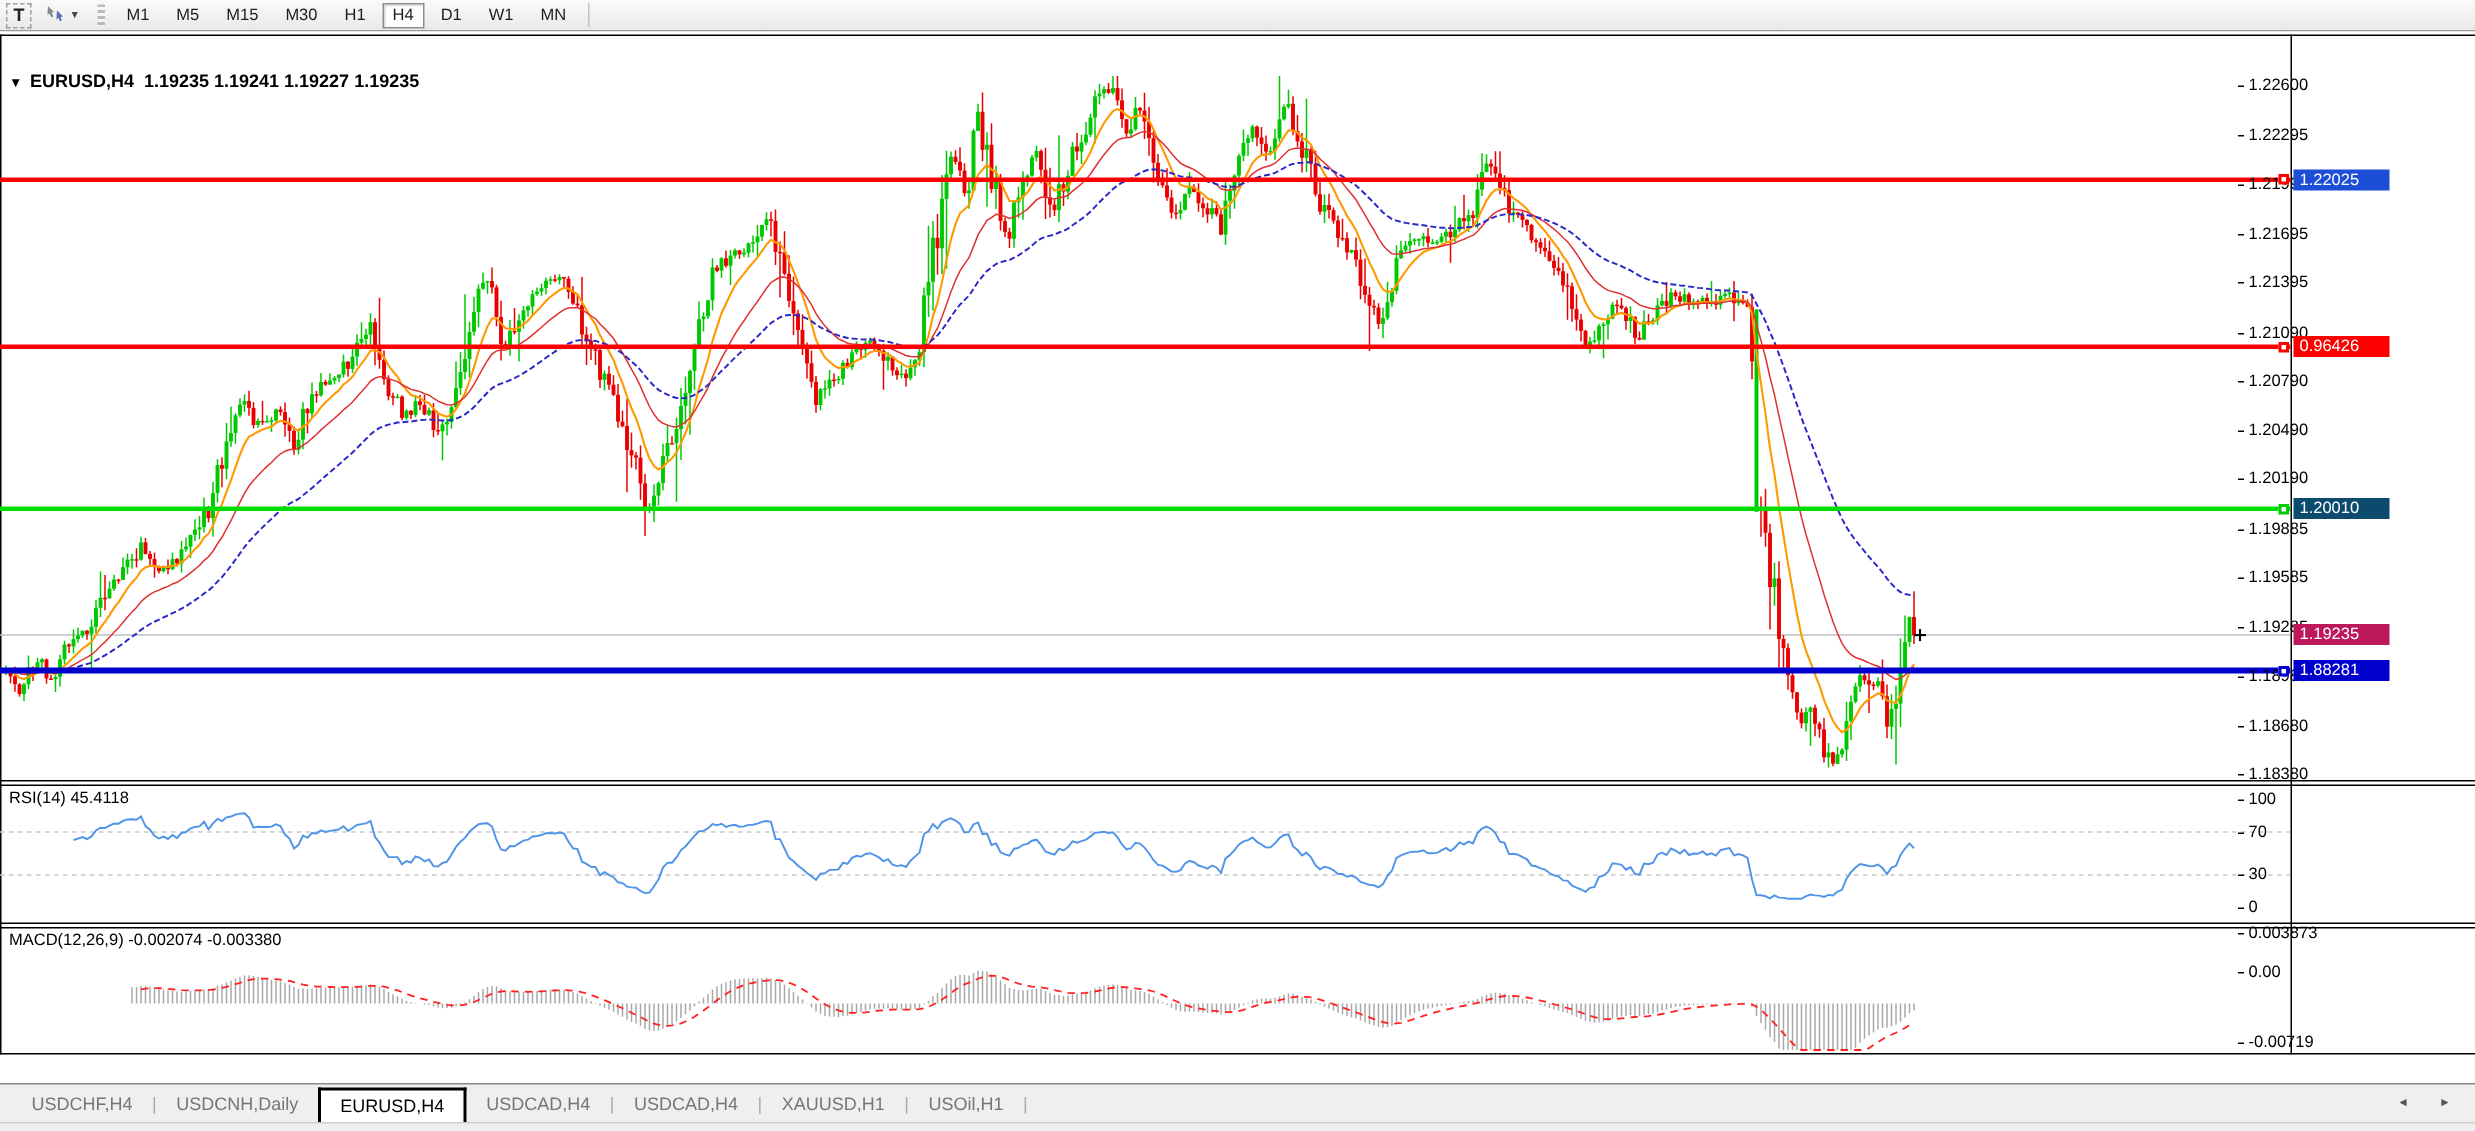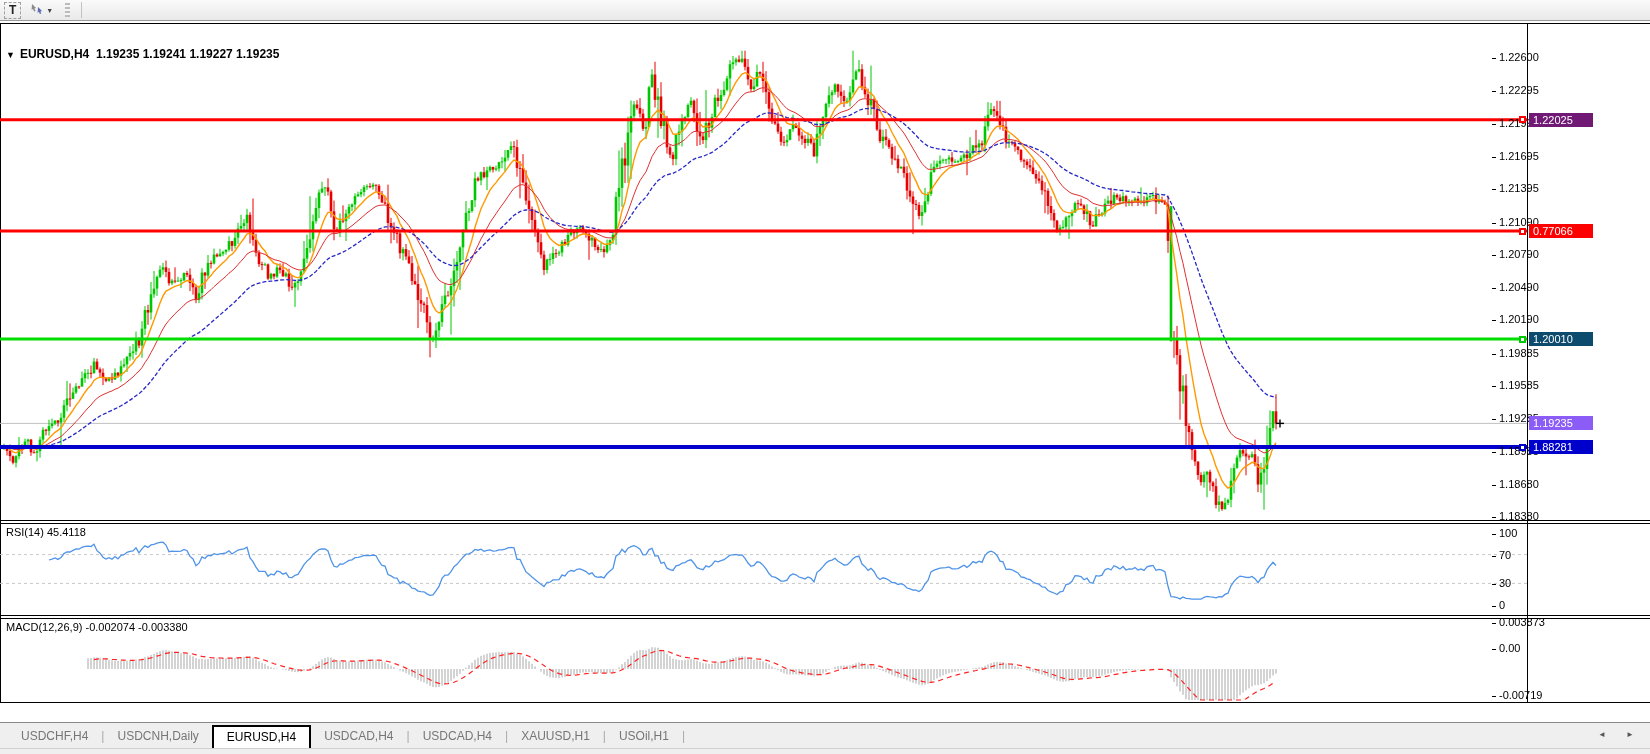--- a/index.html
+++ b/index.html
@@ -54,20 +54,31 @@
     <div class="tbtn">
       <span>
         <svg width="14" height="12" viewBox="0 0 14 12">
           <path d="M3 1 L7 5 L5.4 5.4 L6.6 8 L5.2 8.6 L4 6 L2.6 7 Z" fill="#8a8a8a"></path>
           <path d="M9 4 L13 8 L11.4 8.4 L12.2 10.6 L10.8 11 L10 8.8 L8.6 10 Z" fill="#5a6bb0"></path>
         </svg>
       </span>
       <span class="caret">▼</span>
     </div>
     <div class="grip"></div>
+    <div style="display:flex" id="tfgroup">
+        <div class="tfbtn">M1</div>
+        <div class="tfbtn">M5</div>
+        <div class="tfbtn">M15</div>
+        <div class="tfbtn">M30</div>
+        <div class="tfbtn">H1</div>
+        <div class="tfbtn active">H4</div>
+        <div class="tfbtn">D1</div>
+        <div class="tfbtn">W1</div>
+        <div class="tfbtn">MN</div>
+      </div>
     <div class="vsep"></div>
   </div>
 
   <div class="chartarea">
 
     <div class="hline-sep" style="top:2px"></div>
     <div class="hline-sep" style="top:499px"></div>
     <div class="hline-sep" style="top:502px"></div>
     <div class="hline-sep" style="top:594px"></div>
     <div class="hline-sep" style="top:597px"></div>
@@ -1366,27 +1377,27 @@
         <div class="tick" style="top:424px"><span class="d"></span>1.18985</div>
         <div class="tick" style="top:457px"><span class="d"></span>1.18680</div>
         <div class="tick" style="top:489px"><span class="d"></span>1.18380</div>
         <div class="tick" style="top:506px"><span class="d"></span>100</div>
         <div class="tick" style="top:528px"><span class="d"></span>70</div>
         <div class="tick" style="top:556px"><span class="d"></span>30</div>
         <div class="tick" style="top:578px"><span class="d"></span>0</div>
         <div class="tick" style="top:595px"><span class="d"></span>0.003873</div>
         <div class="tick" style="top:621px"><span class="d"></span>0.00</div>
         <div class="tick" style="top:668px"><span class="d"></span>-0.00719</div>
-        <div class="plabel" style="top:92px;background:#701a75;color:#ffffff">1.22025</div>
+        <div class="plabel" style="top:92px;background:#1d4ed8;color:#ffffff">1.22025</div>
         <div class="sqmark" style="left:1519px;top:95px;left:1519px;border:2px solid #ff0000"></div>
-        <div class="plabel" style="top:203px;background:#ff0000;color:#ffffff">0.77066</div>
+        <div class="plabel" style="top:203px;background:#ff0000;color:#ffffff">0.96426</div>
         <div class="sqmark" style="left:1519px;top:207px;left:1519px;border:2px solid #ff0000"></div>
         <div class="plabel" style="top:311px;background:#0c4a6e;color:#ffffff">1.20010</div>
         <div class="sqmark" style="left:1519px;top:315px;left:1519px;border:2px solid #00cc00"></div>
-        <div class="plabel" style="top:395px;background:#8b5cf6;color:#ffffff">1.19235</div>
+        <div class="plabel" style="top:395px;background:#be185d;color:#ffffff">1.19235</div>
         <div class="plabel" style="top:419px;background:#0000cc;color:#ffffff">1.88281</div>
         <div class="sqmark" style="left:1519px;top:423px;left:1519px;border:2px solid #0000cc"></div>
       </div>
     <div id="date-layer">
         <div class="dtick" style="left:32px">9 Apr 2021</div>
         <div class="dticktail" style="left:32px"></div>
         <div class="dtick" style="left:94px">14 Apr 00:00</div>
         <div class="dticktail" style="left:94px"></div>
         <div class="dtick" style="left:157px">16 Apr 18:00</div>
         <div class="dticktail" style="left:157px"></div>

